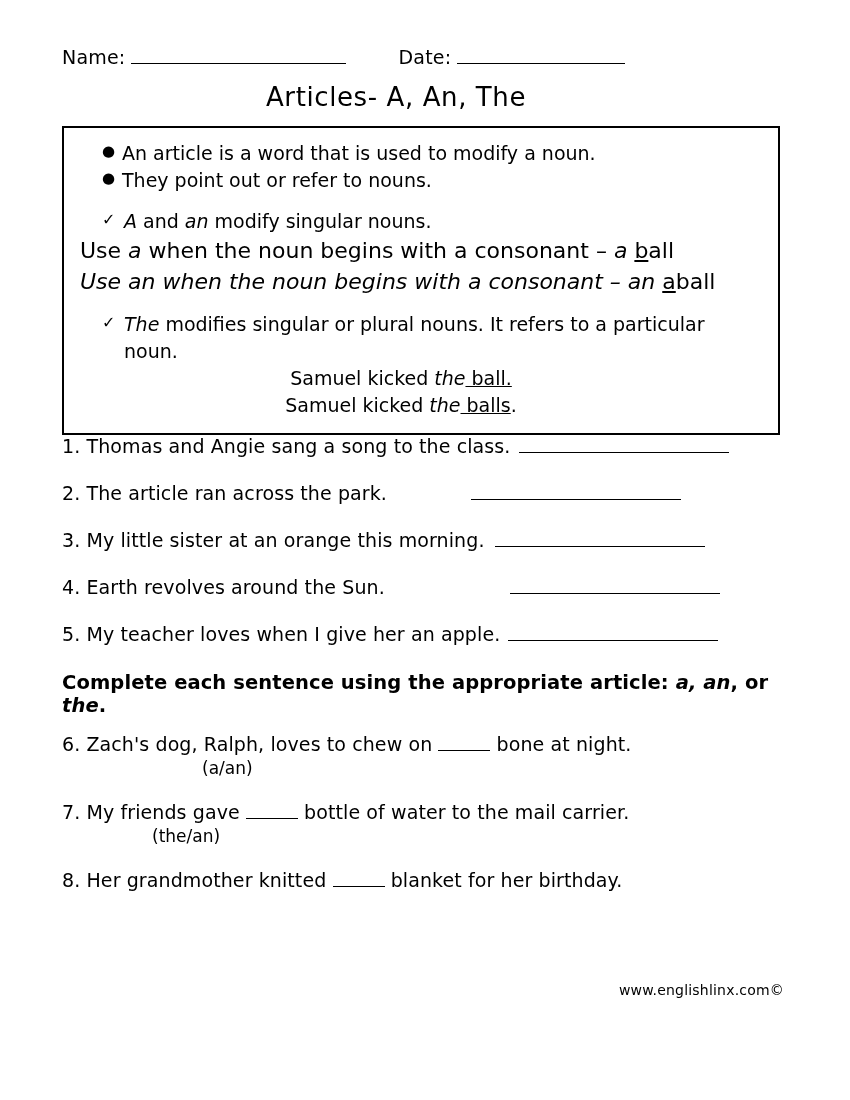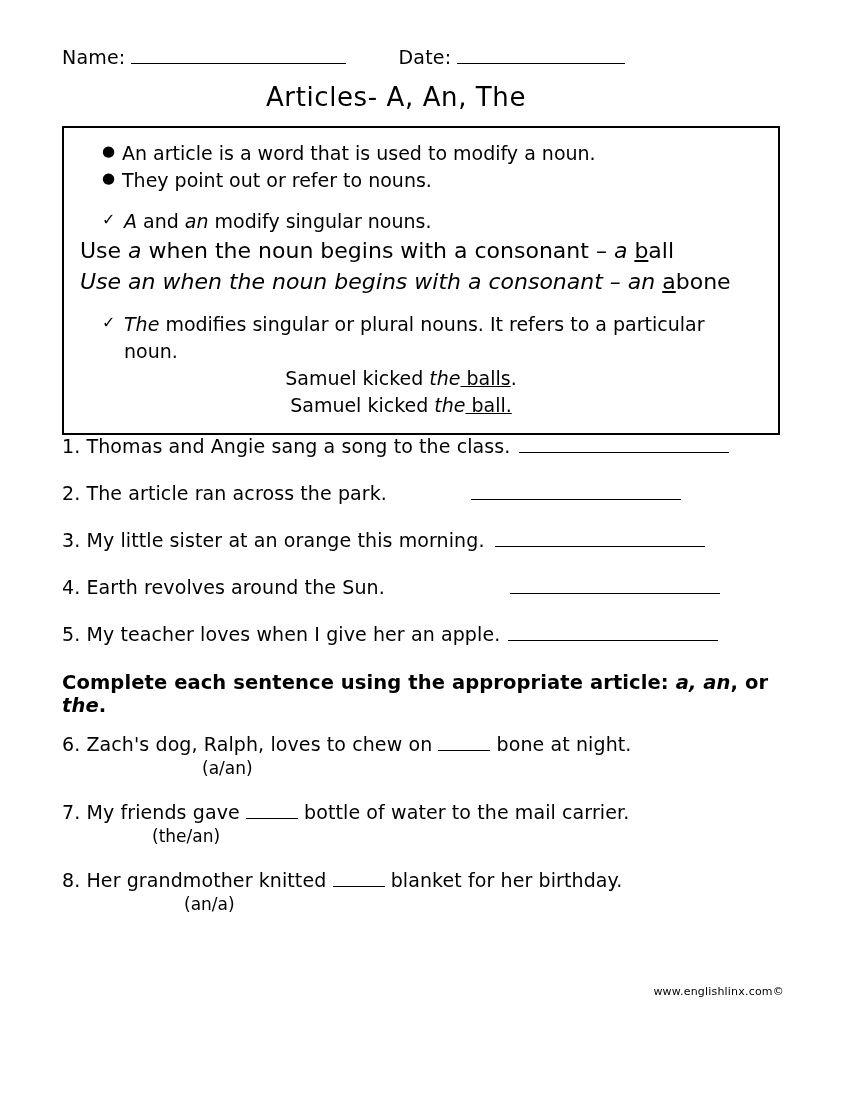--- a/index.html
+++ b/index.html
@@ -142,21 +142,21 @@
     border-bottom: 1.6px solid #000;
     width: 52px;
     height: 13px;
   }
 
   
   .footer {
     position: absolute;
     right: 66px;
     bottom: 30px;
-    font-size: 11px;
+    font-size: 14px;
     letter-spacing: 0.2px;
   }
 </style>
 </head>
 <body>
 
 <div class="page">
 
   <div class="name-date-row">
     <span class="nd-label">Name:</span>
@@ -181,32 +181,32 @@
 
     <div class="spacer-sm"></div>
 
     <div class="check-line">
       <span class="check-mark">✓</span>
       <span><span class="ital">A</span><span> and </span><span class="ital">an</span><span> modify singular nouns.</span></span>
     </div>
 
     <div class="plain-line"><span>Use </span><span class="ital">a</span><span> when the noun begins with a consonant – </span><span class="ital">a</span><span>&nbsp;</span><span class="uline">b</span><span>all</span></div>
 
-    <div class="plain-line"><span class="ital">Use an when the noun begins with a consonant – </span><span class="ital">an</span><span>&nbsp;</span><span class="uline">a</span><span>bone</span></div>
+    <div class="plain-line"><span class="ital">Use an when the noun begins with a consonant – </span><span class="ital">an</span><span>&nbsp;</span><span class="uline">a</span><span>ball</span></div>
 
     <div class="spacer-sm"></div>
 
     <div class="check-line">
       <span class="check-mark">✓</span>
       <span><span class="ital">The</span><span> modifies singular or plural nouns. It refers to a particular noun.</span></span>
     </div>
 
+    <div class="centered-line"><span>Samuel kicked </span><span class="ital">the</span><span class="uline"> ball.</span></div>
+
     <div class="centered-line"><span>Samuel kicked </span><span class="ital">the</span><span class="uline"> balls</span><span>.</span></div>
-
-    <div class="centered-line"><span>Samuel kicked </span><span class="ital">the</span><span class="uline"> ball.</span></div>
   </div>
 
 
   <div class="q-row">
     <span class="q-text">1.</span>
     <span>&nbsp;</span>
     <span class="q-text">Thomas and Angie sang a song to the class.</span>
     <span style="display:inline-block;width:8px"></span>
     <span class="answer-rule" style="width:210px"></span>
   </div>
@@ -250,18 +250,17 @@
     <div class="q2-hint" style="margin-left:140px">(a/an)</div>
   </div>
 
   <div class="q2-block">
     <div class="q2-row"><span>7.</span><span>&nbsp;</span><span>My friends gave </span><span class="blank-inline"></span><span> bottle of water to the mail carrier.</span></div>
     <div class="q2-hint" style="margin-left:90px">(the/an)</div>
   </div>
 
   <div class="q2-block">
     <div class="q2-row"><span>8.</span><span>&nbsp;</span><span>Her grandmother knitted </span><span class="blank-inline"></span><span> blanket for her birthday.</span></div>
-    <div class="q2-hint" style="margin-left:122px">(an/a)</div>
   </div>
 
   <div class="footer">www.englishlinx.com©</div>
 
 </div>
 
 </body></html>

